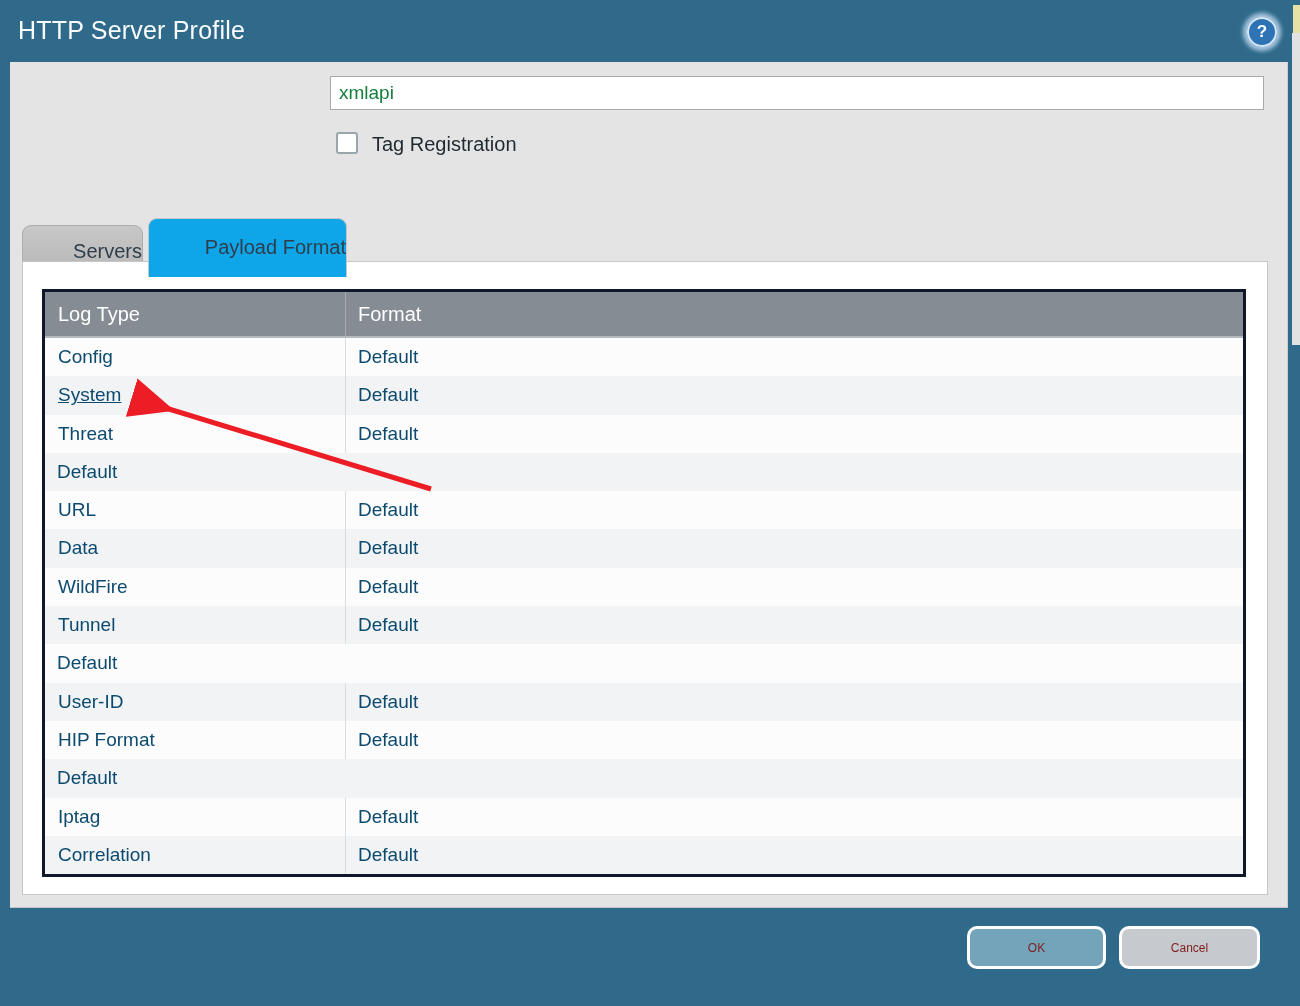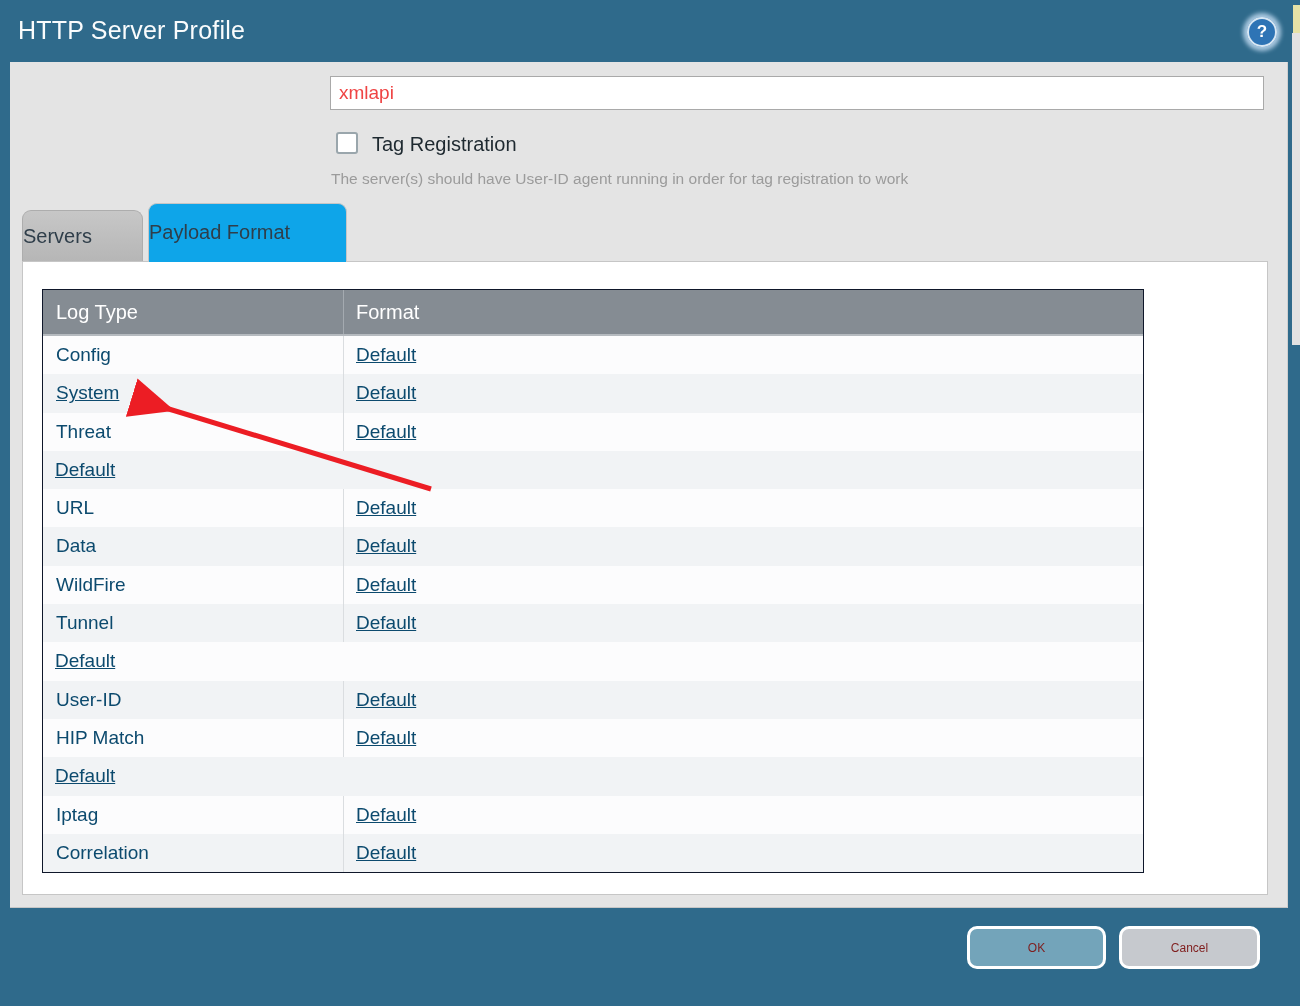--- a/index.html
+++ b/index.html
@@ -17,50 +17,50 @@
   
   .sliver-yellow { position:absolute; right:0; top:5px; width:7px; height:28px; background:#E6E2A6; }
   .sliver-gray   { position:absolute; right:0; top:33px; width:8px; height:312px; background:#E2E2E2; }
 
   
   .panel { position:absolute; left:10px; top:62px; width:1278px; height:846px; background:#E4E4E4;
            border-right:1px solid #cfcfcf; border-bottom:1px solid #c6c6c6; }
 
   .name-label { position:absolute; left:0; top:22px; width:312px; text-align:right; font-size:19px; color:#1E2930; }
   .name-input { position:absolute; left:320px; top:14px; width:934px; height:34px; border:1px solid #A9A9A9;
-                background:#fff; font-family:"Liberation Sans",sans-serif; font-size:19px; color:#ef4444; padding:0 8px; }
+                background:#fff; font-family:"Liberation Sans",sans-serif; font-size:19px; color:#15803d; padding:0 8px; }
 
   .checkbox { position:absolute; left:326px; top:70px; width:22px; height:22px; background:#fff;
               border:2px solid #9AA6AC; border-radius:3px; cursor:pointer; }
   .tag-label { position:absolute; left:362px; top:71px; font-size:20px; color:#1E2930; }
   .hint { position:absolute; left:321px; top:108px; font-size:15.5px; color:#9B9B9B; }
 
   
-  .tab { position:absolute; text-align:left; font-size:20px; color:#2F3E4A; cursor:pointer;
-         border-top-left-radius:9px; border-top-right-radius:9px; }
+  .tab { position:absolute; text-align:right; font-size:20px; color:#2F3E4A; cursor:pointer;
+         border-top-left-radius:9px; border-top-right-radius:9px;margin-top:15px; }
   .tab-inactive { left:12px; top:148px; width:121px; height:51px; line-height:51px;
                   background:linear-gradient(#C7C7C7,#B6B6B6); border:1px solid #ADADAD; border-bottom:none; }
   .tab-active { left:138px; top:141px; width:199px; height:59px; line-height:57px; background:#0ea5e9;
                 border:1px solid #C6C6C6; border-bottom:none; z-index:3; }
 
   
   .tabpanel { position:absolute; left:12px; top:199px; width:1246px; height:634px; background:#FFFFFF;
               border:1px solid #C6C6C6; z-index:2; }
 
   
-  .table { position:absolute; left:19px; top:27px; width:1102px; border:1px solid #0f172a; }
+  .table { position:absolute; left:19px; top:27px; width:1204px; border:3px solid #0f172a; }
   .thead { display:flex; height:46px; background:#858C93; border-bottom:2px solid #B5BABF; }
   .th { color:#FFFFFF; font-size:20px; line-height:44px; }
   .th-log { width:301px; padding-left:13px; border-right:1px solid #A4AAB0; }
   .th-format { flex:1; padding-left:12px; }
   .row { display:flex; height:38.3px; background:#FCFCFD; }
   .row:nth-child(even) { background:#F1F3F5; }
   .cell { font-size:19px; color:#0c4a6e; line-height:38.3px; }
   .cell-log { width:301px; padding-left:13px; border-right:1px solid #DADDE0; cursor:pointer; }
-  .cell-format { flex:1; padding-left:12px;text-decoration:underline; }
+  .cell-format { flex:1; padding-left:12px; }
   .cell-log.link { text-decoration:underline; }
 
   
   .btn { position:absolute; top:926px; height:43px; border-radius:10px; border:3px solid #FFFFFF;
          font-family:"Liberation Sans",sans-serif; font-size:12px; color:#7f1d1d; cursor:pointer; }
   .btn-ok { left:967px; width:139px; background:#73A4BA; }
   .btn-cancel { left:1119px; width:141px; background:#C6C9CE; }
 
   .arrow-overlay { position:absolute; left:0; top:0; width:1300px; height:1006px; pointer-events:none; z-index:5; }
 </style>
@@ -75,21 +75,20 @@
   <div class="titlebar">
     <div class="title">HTTP Server Profile</div>
     <div class="help">?</div>
   </div>
 
   <div class="panel">
     <input class="name-input" type="text" value="xmlapi" style="">
 
     <div class="checkbox"></div>
     <div class="tag-label">Tag Registration</div>
-    <div class="hint">The server(s) should have User-ID agent running in order for tag registration to work</div>
 
     <div class="tab tab-inactive">Servers</div>
     <div class="tab tab-active">Payload Format</div>
 
     <div class="tabpanel">
       <div class="table">
         <div class="thead">
           <div class="th th-log">Log Type</div>
           <div class="th th-format">Format</div>
         </div>
@@ -126,21 +125,21 @@
               <div class="cell cell-format">Default</div>
             </div>
             <div class="row">
               <div class="cell cell-format">Default</div>
             </div>
             <div class="row">
               <div class="cell cell-log">User-ID</div>
               <div class="cell cell-format">Default</div>
             </div>
             <div class="row">
-              <div class="cell cell-log">HIP Match</div>
+              <div class="cell cell-log">HIP Format</div>
               <div class="cell cell-format">Default</div>
             </div>
             <div class="row">
               <div class="cell cell-format">Default</div>
             </div>
             <div class="row">
               <div class="cell cell-log">Iptag</div>
               <div class="cell cell-format">Default</div>
             </div>
             <div class="row">

